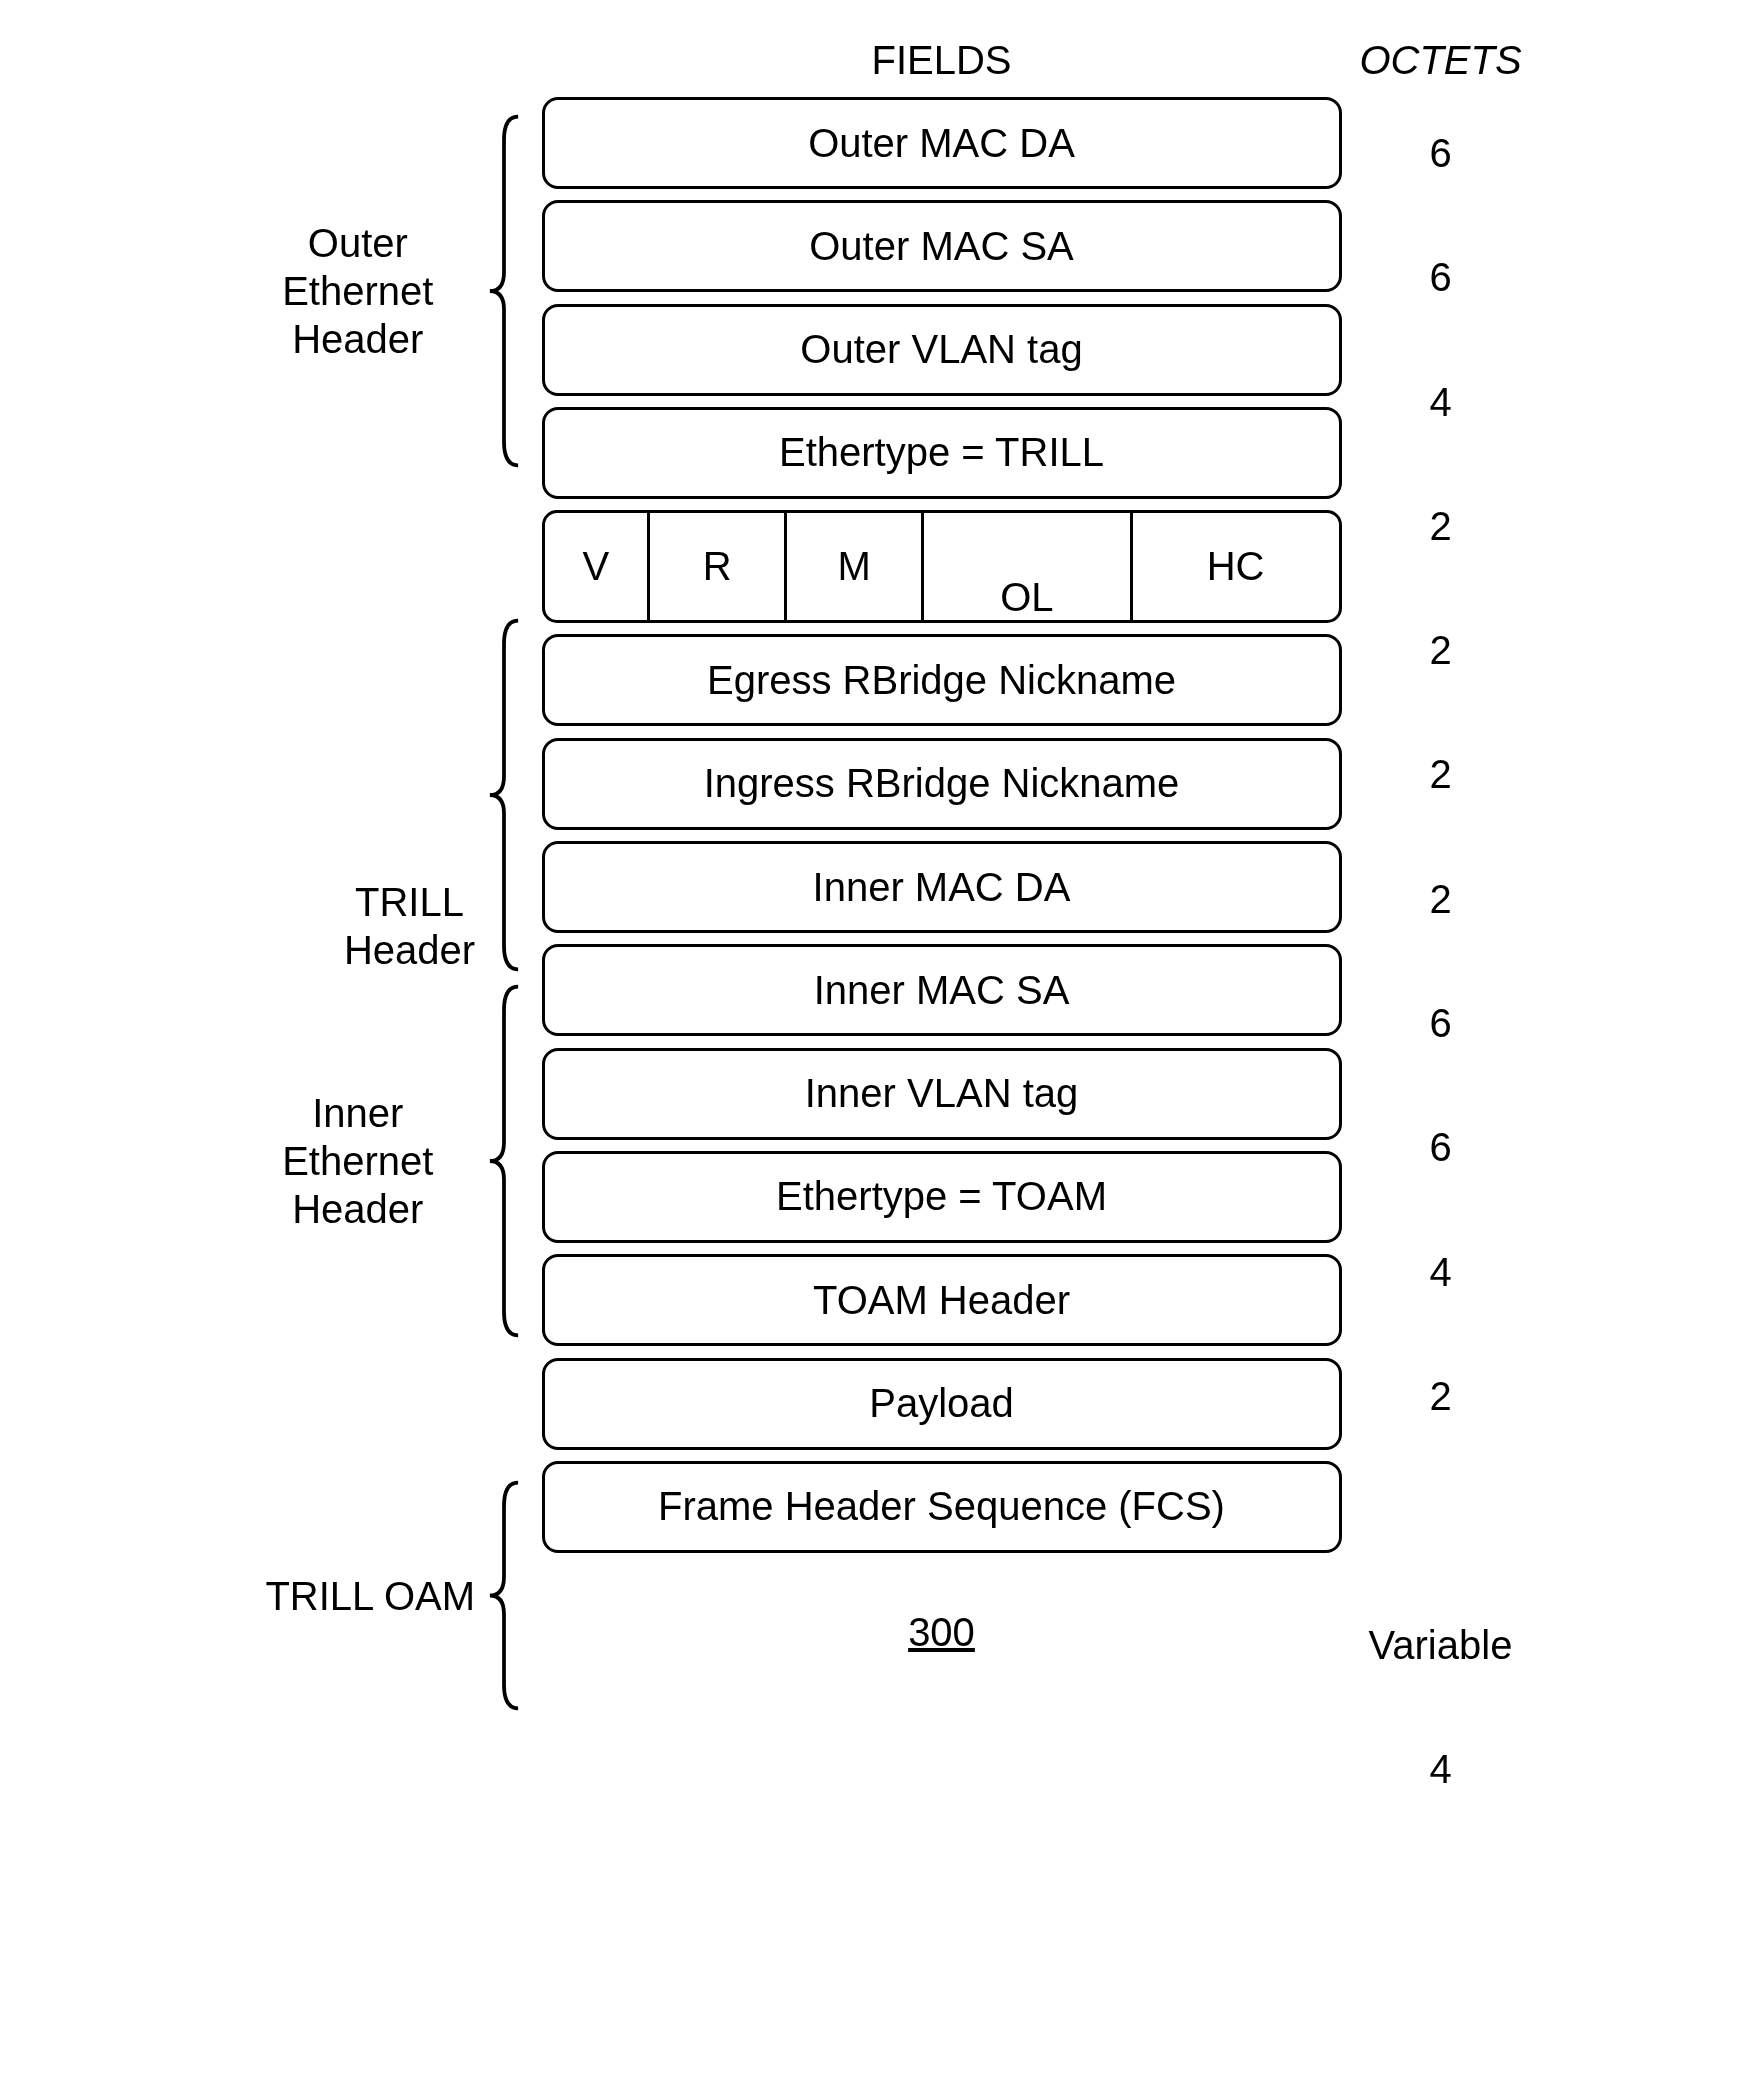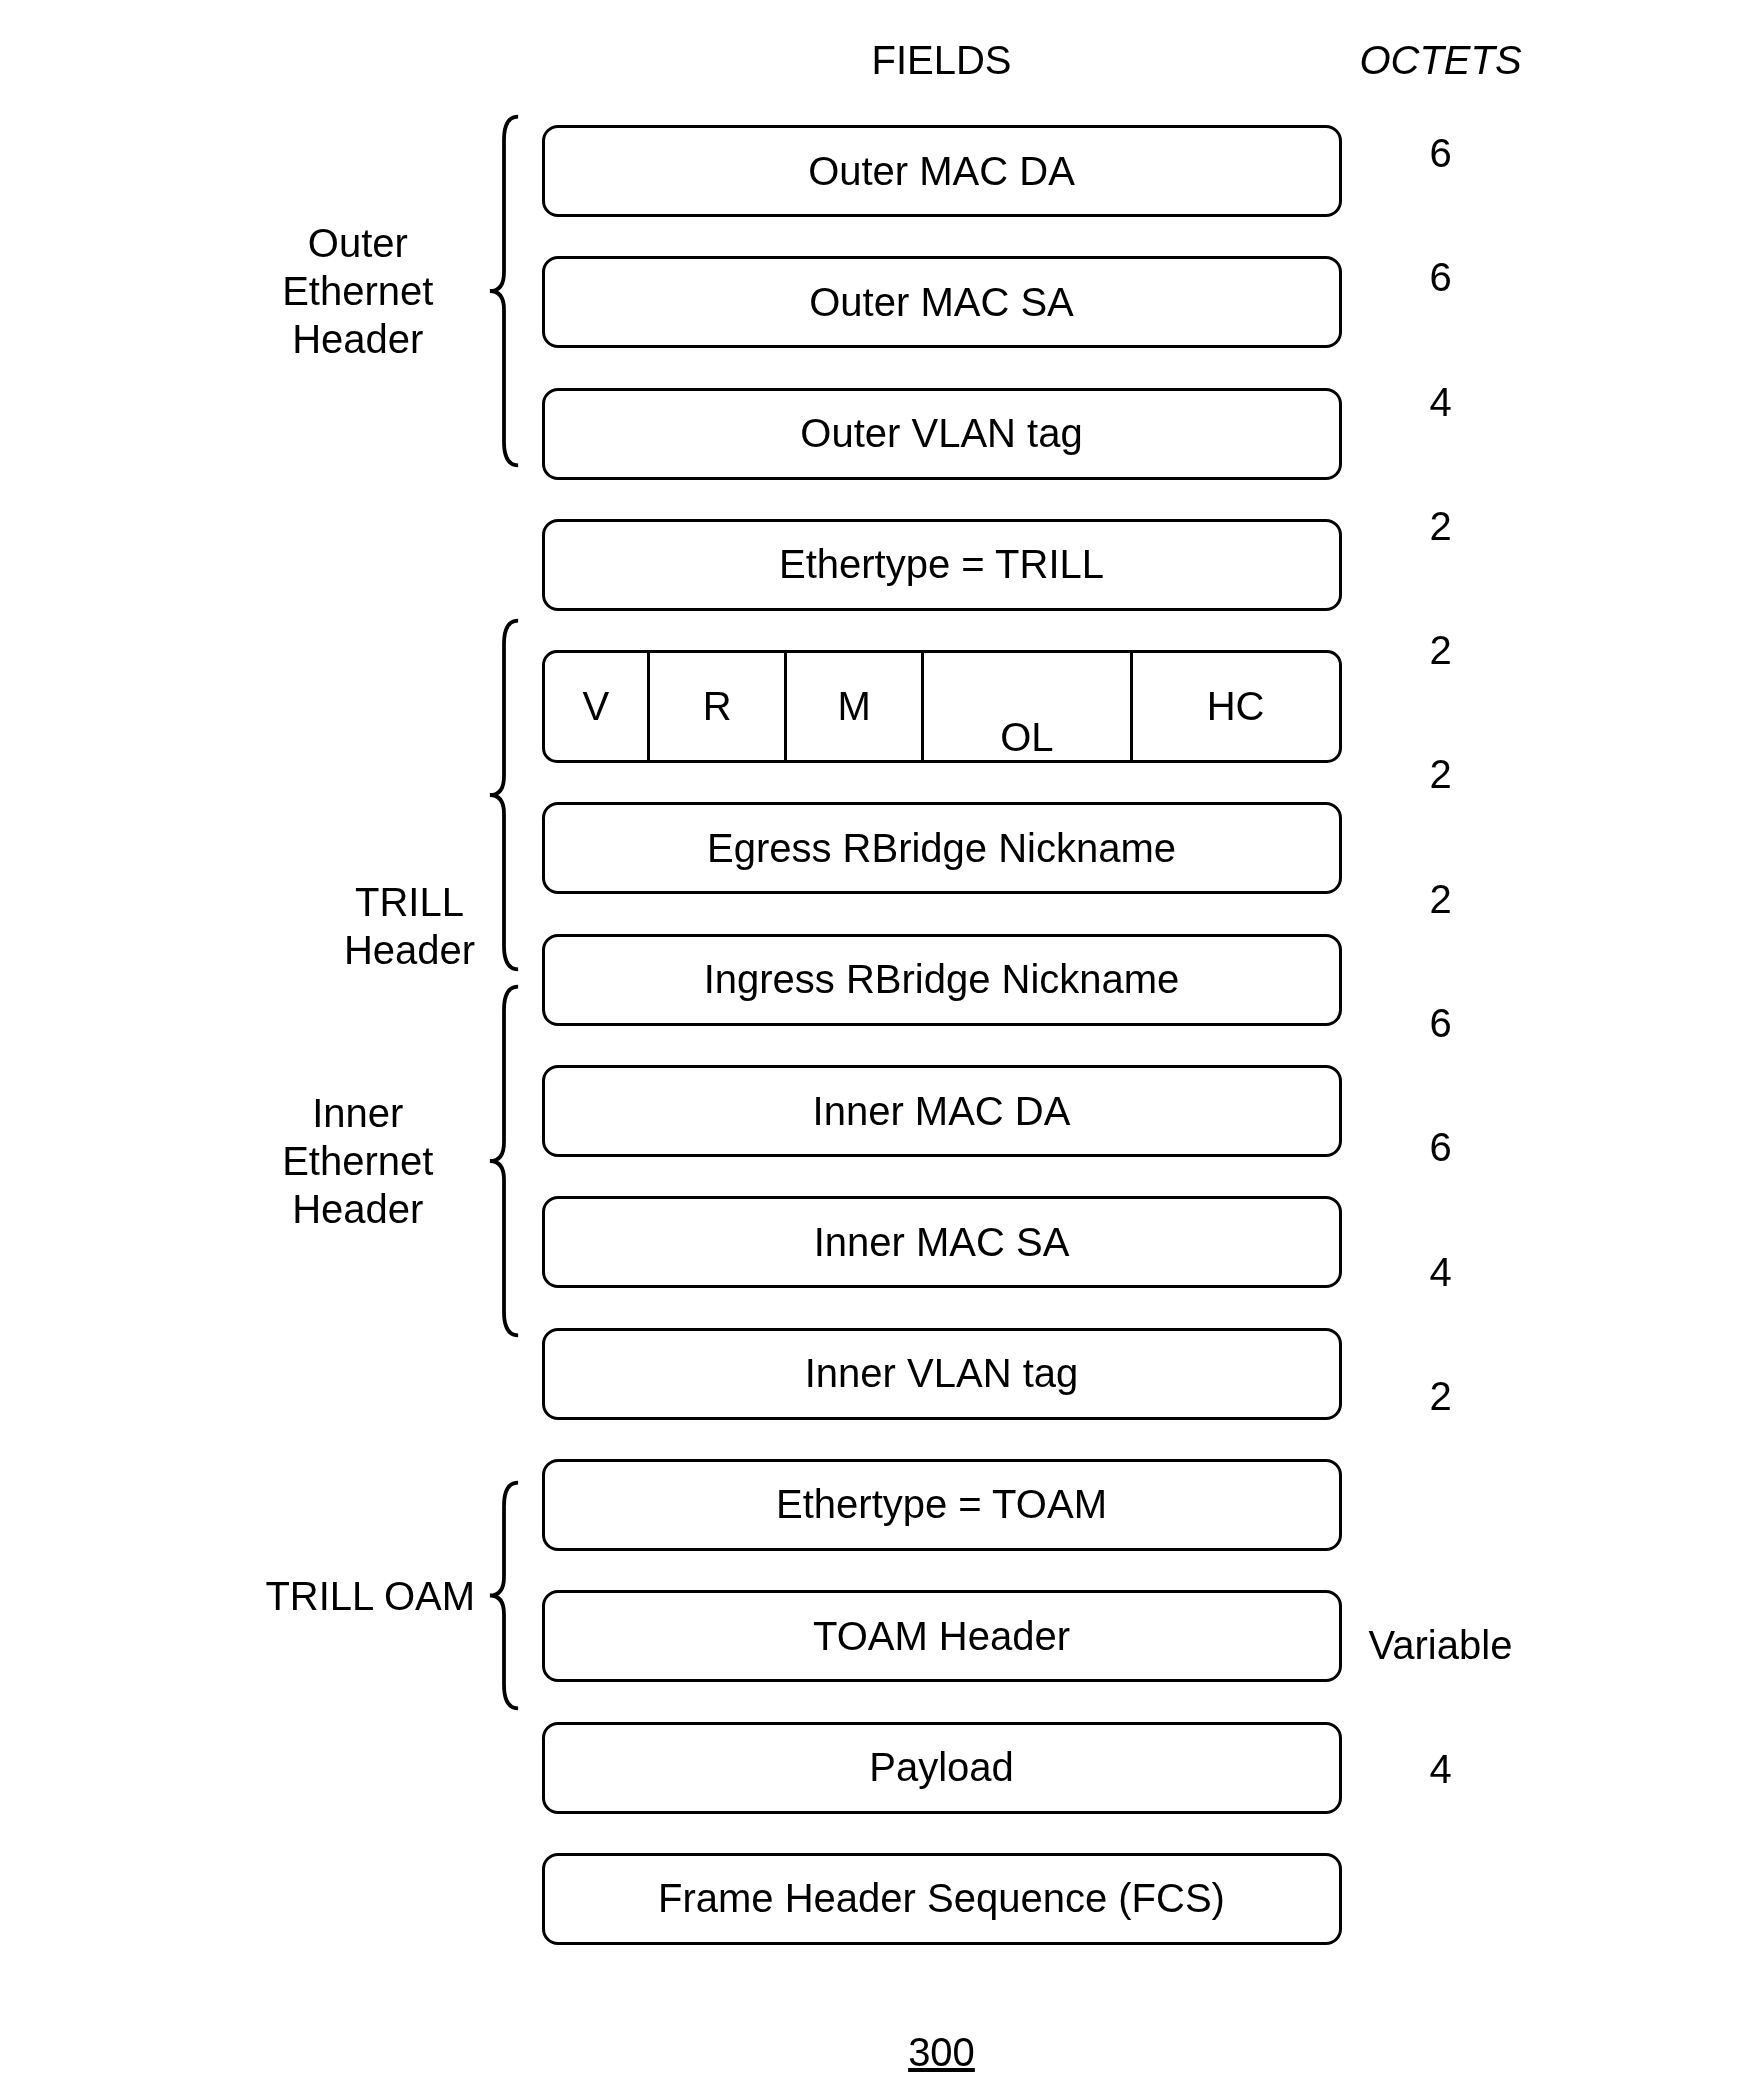--- a/index.html
+++ b/index.html
@@ -36,21 +36,20 @@
       font-weight: 100;
     }
     .brace svg {
       display: block;
     }
     .fields-column {
       display: flex;
       flex-direction: column;
       align-items: center;
       width: 800px;
-      gap: 28px;
     }
     .header-title {
       font-size: 40px;
       margin-bottom: 14px;
       text-align: center;
     }
     .field-box {
       border: 3.8px solid black;
       border-radius: 16px;
       height: 92px;

